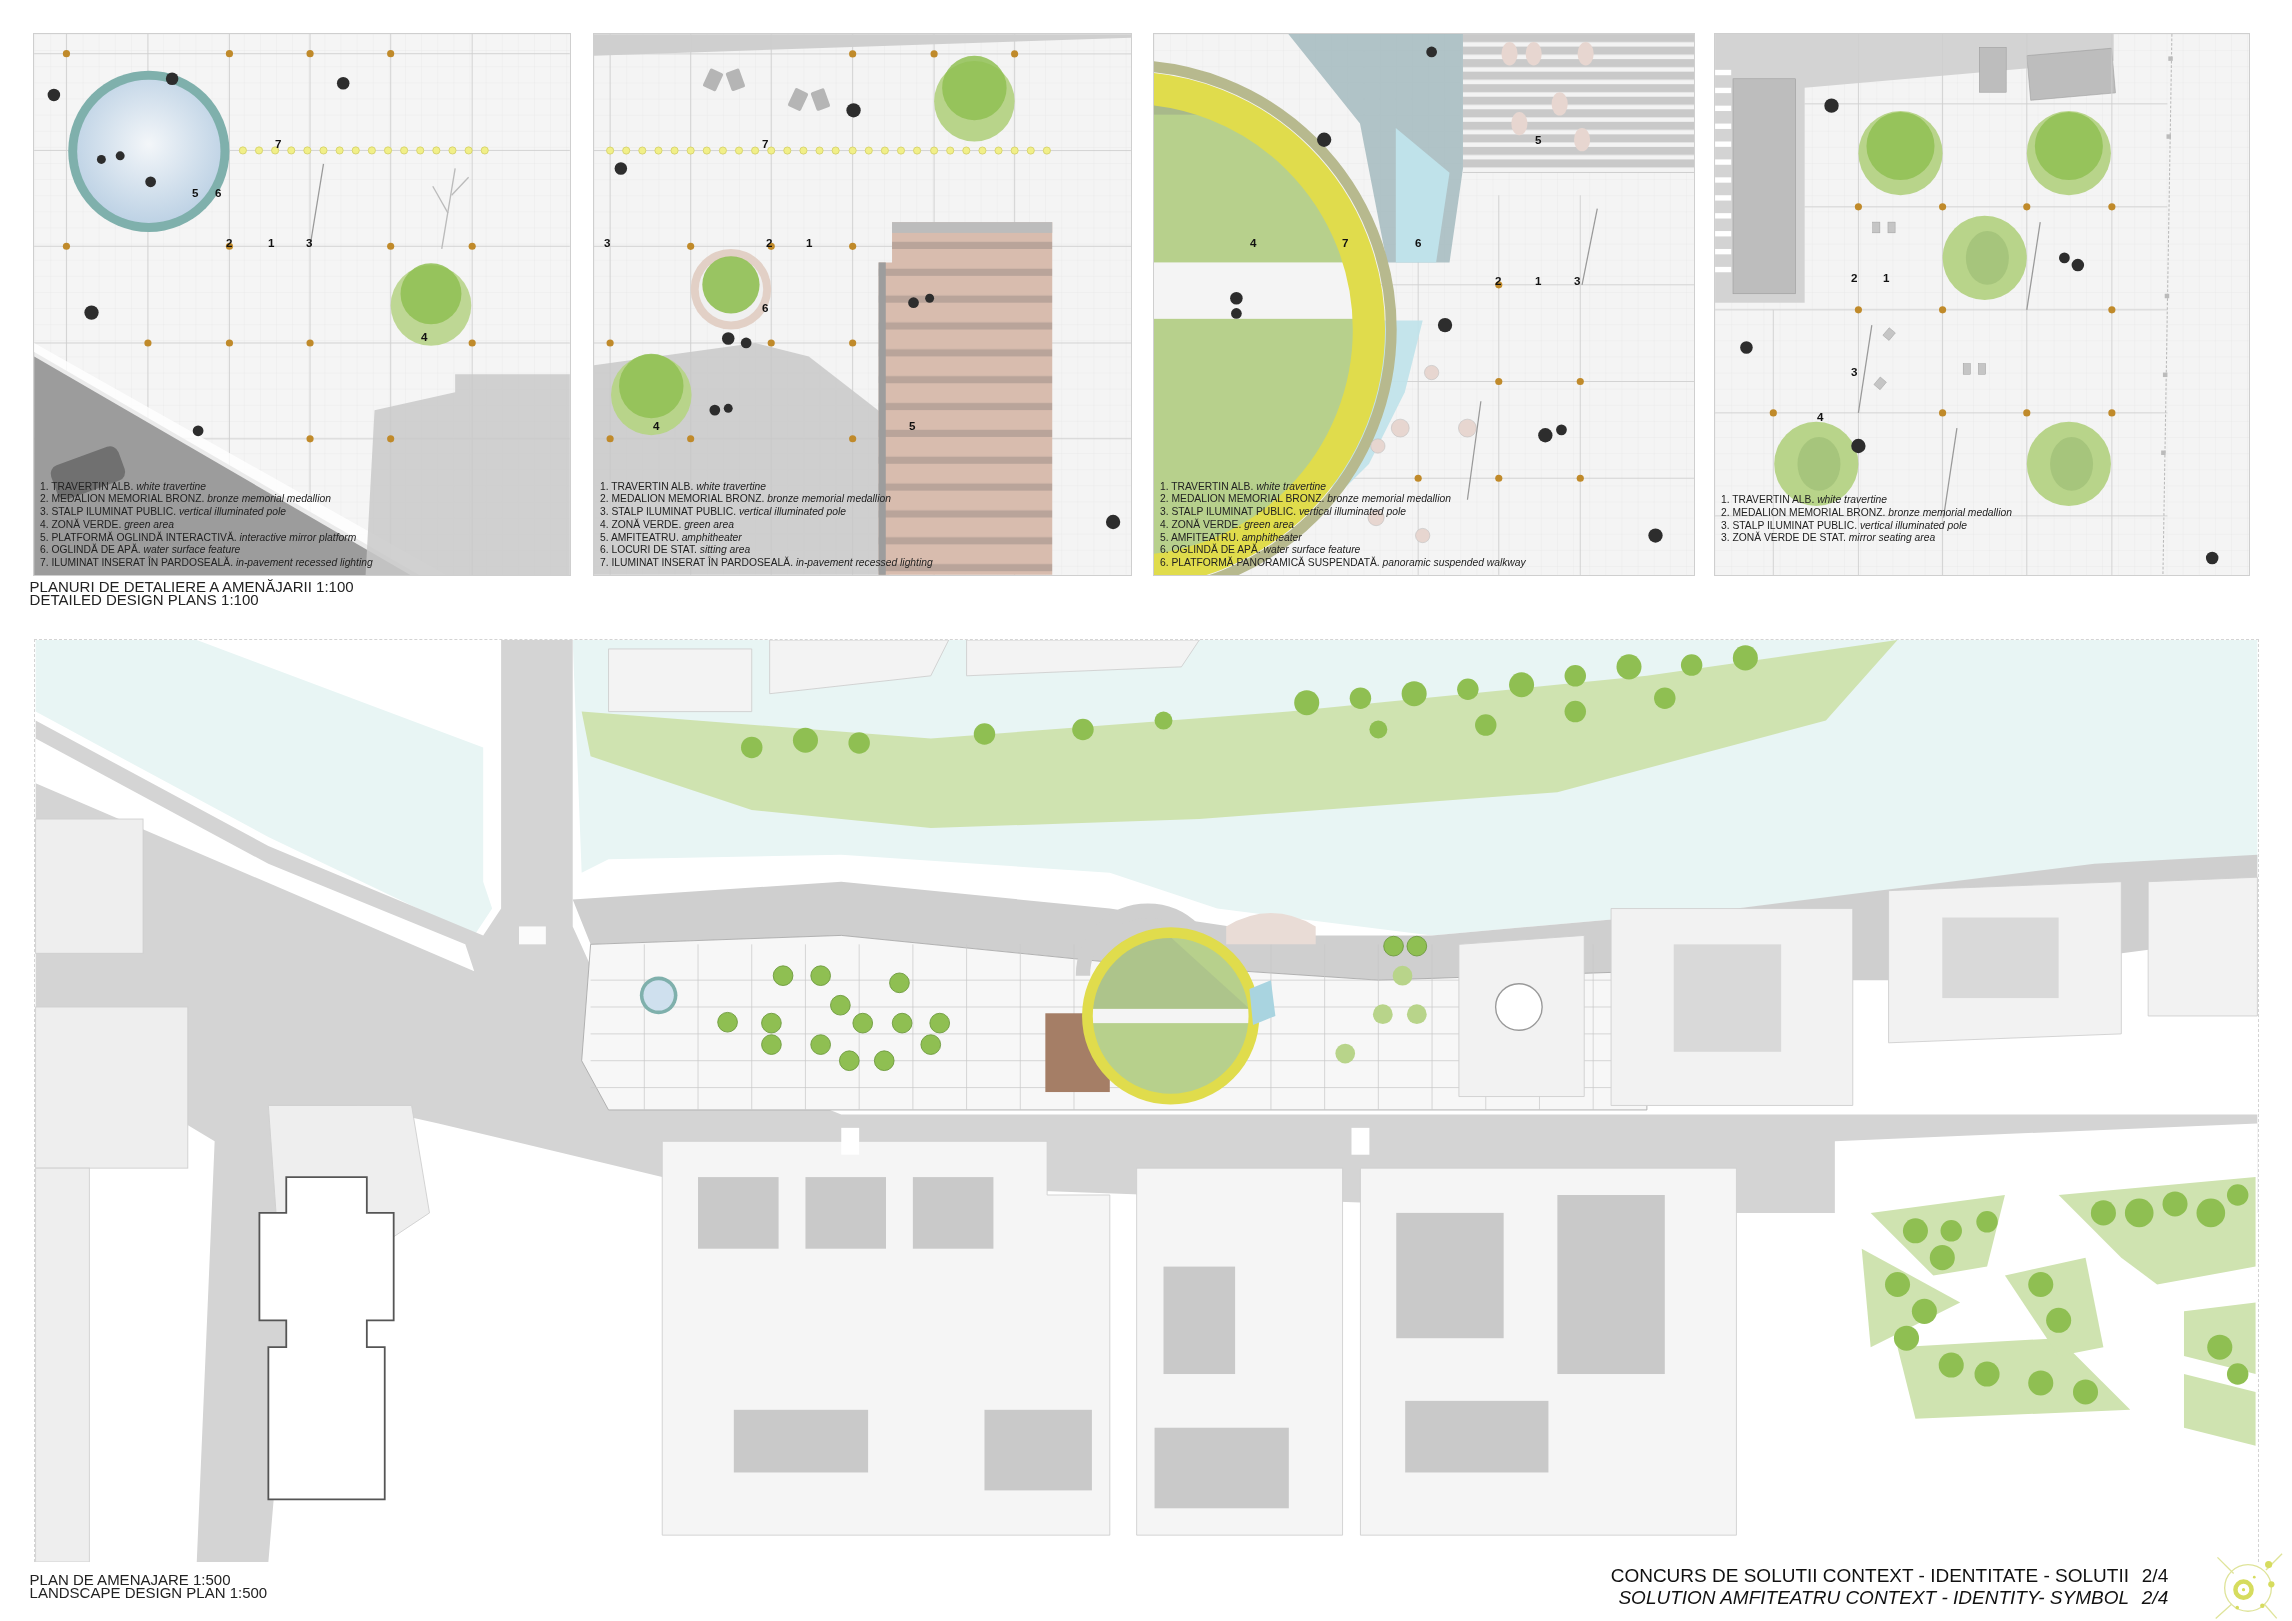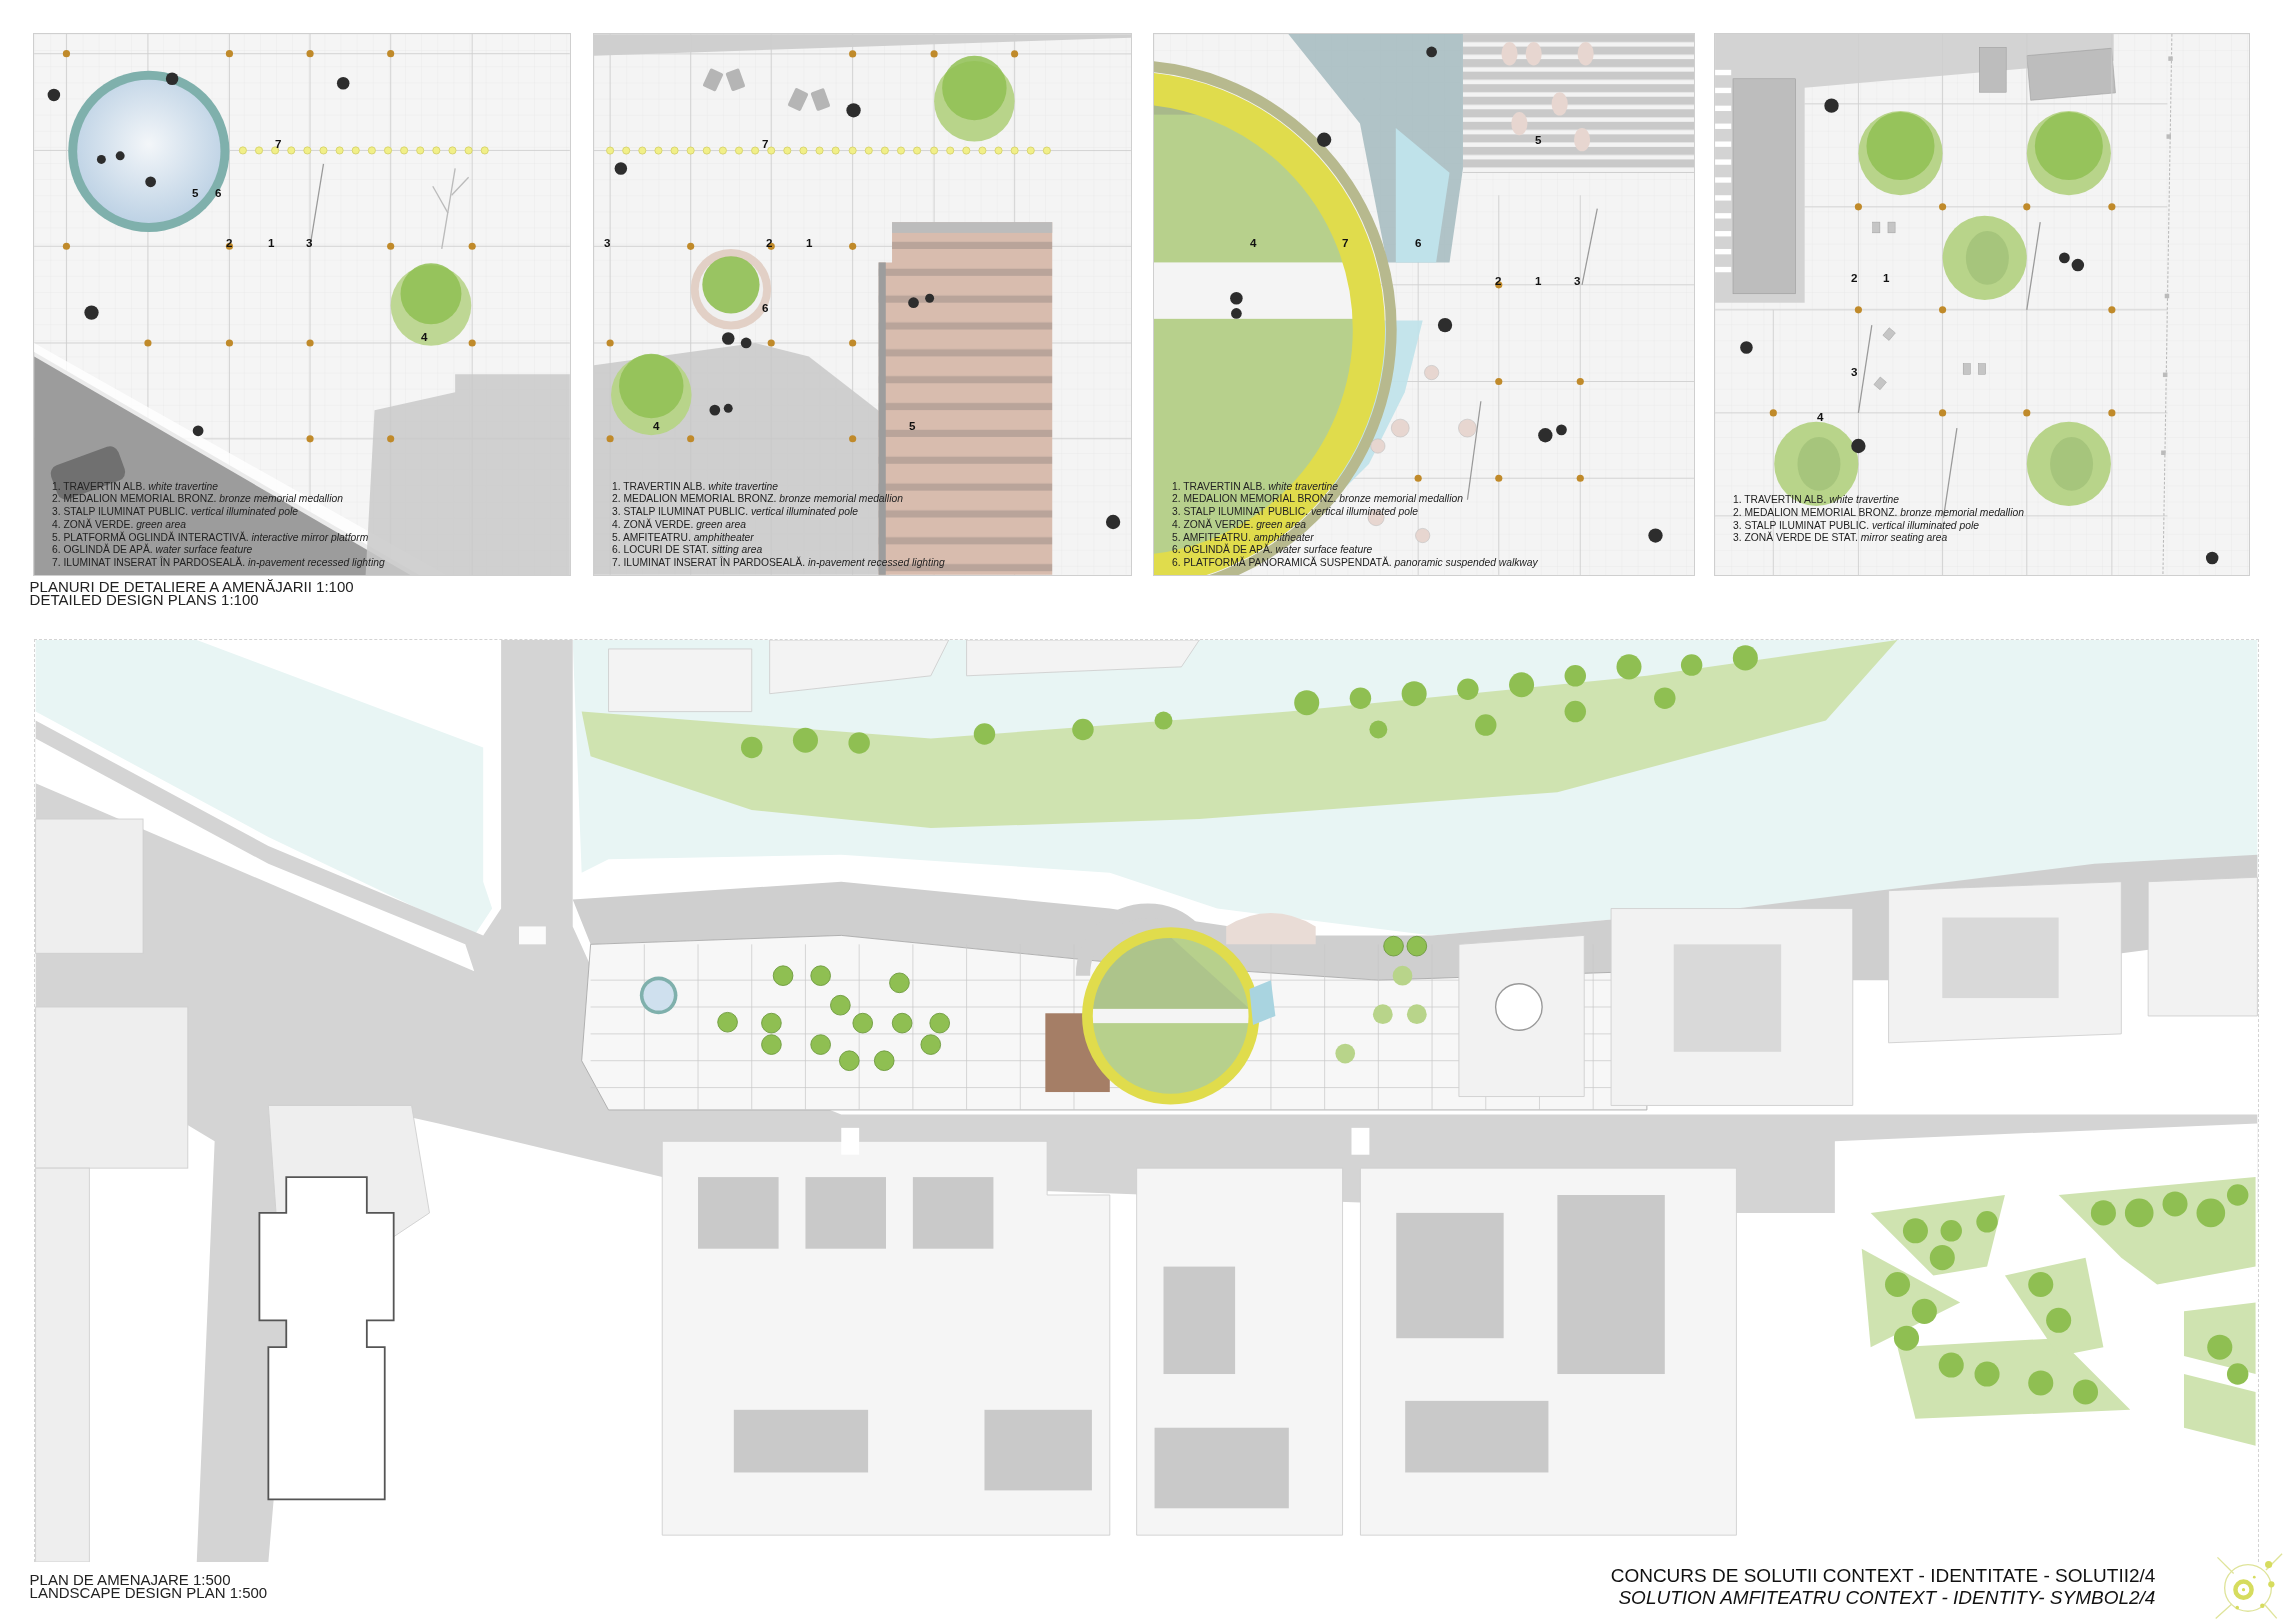--- a/index.html
+++ b/index.html
@@ -1,28 +1,28 @@
 <!DOCTYPE html>
 <html style="font-size:14.3px"><head>
 <meta charset="utf-8">
 <style>
   html,body{margin:0;padding:0;background:#ffffff;}
   body{width:2293px;height:1622px;position:relative;overflow:hidden;font-family:"Liberation Sans",sans-serif;color:#222;}
   .panel{position:absolute;top:33px;height:541px;background:#f4f4f4;border:0.9px solid #cfcfcf;overflow:hidden;}
   .panel svg{position:absolute;left:0;top:0;}
-  .legend{position:absolute;left:18px;bottom:5.4px;font-size:10.3px;line-height:12.7px;color:#222;white-space:nowrap;z-index:3;}
+  .legend{position:absolute;left:6px;bottom:5.4px;font-size:10.3px;line-height:12.7px;color:#222;white-space:nowrap;z-index:3;}
   .legend .row{display:block;}
   .legend em{font-style:italic;}
   .num{position:absolute;font-size:11.6px;font-weight:bold;color:#111;z-index:4;}
   .caption{position:absolute;font-size:15px;line-height:13.4px;color:#222;}
   .caption .it{display:block;}
   .siteplan{position:absolute;left:34px;top:639px;width:2223px;height:922px;overflow:hidden;border-top:0.9px dashed #d4d4d4;border-left:0.9px dashed #d4d4d4;border-right:0.9px dashed #d4d4d4;}
   .title-block{position:absolute;right:112px;top:1565px;text-align:right;font-size:19px;line-height:21.5px;color:#111;}
   .title-block .it{font-style:italic;}
-  .title-block .pg{display:inline-block;width:52px;text-align:left;}
+  .title-block .pg{display:inline-block;width:52px;text-align:center;}
   .logo{position:absolute;right:9px;top:1552px;width:72px;height:70px;}
 </style>
 </head>
 <body>
 
 <div class="panel" style="left:33px;width:536px;">
   <svg width="536" height="541" viewBox="0 0 598 604">
     <defs>
       <pattern id="g1" width="18" height="18" patternUnits="userSpaceOnUse">
           <path d="M18 0H0V18" fill="none" stroke="#e3e3e3" stroke-width="0.6"></path>

